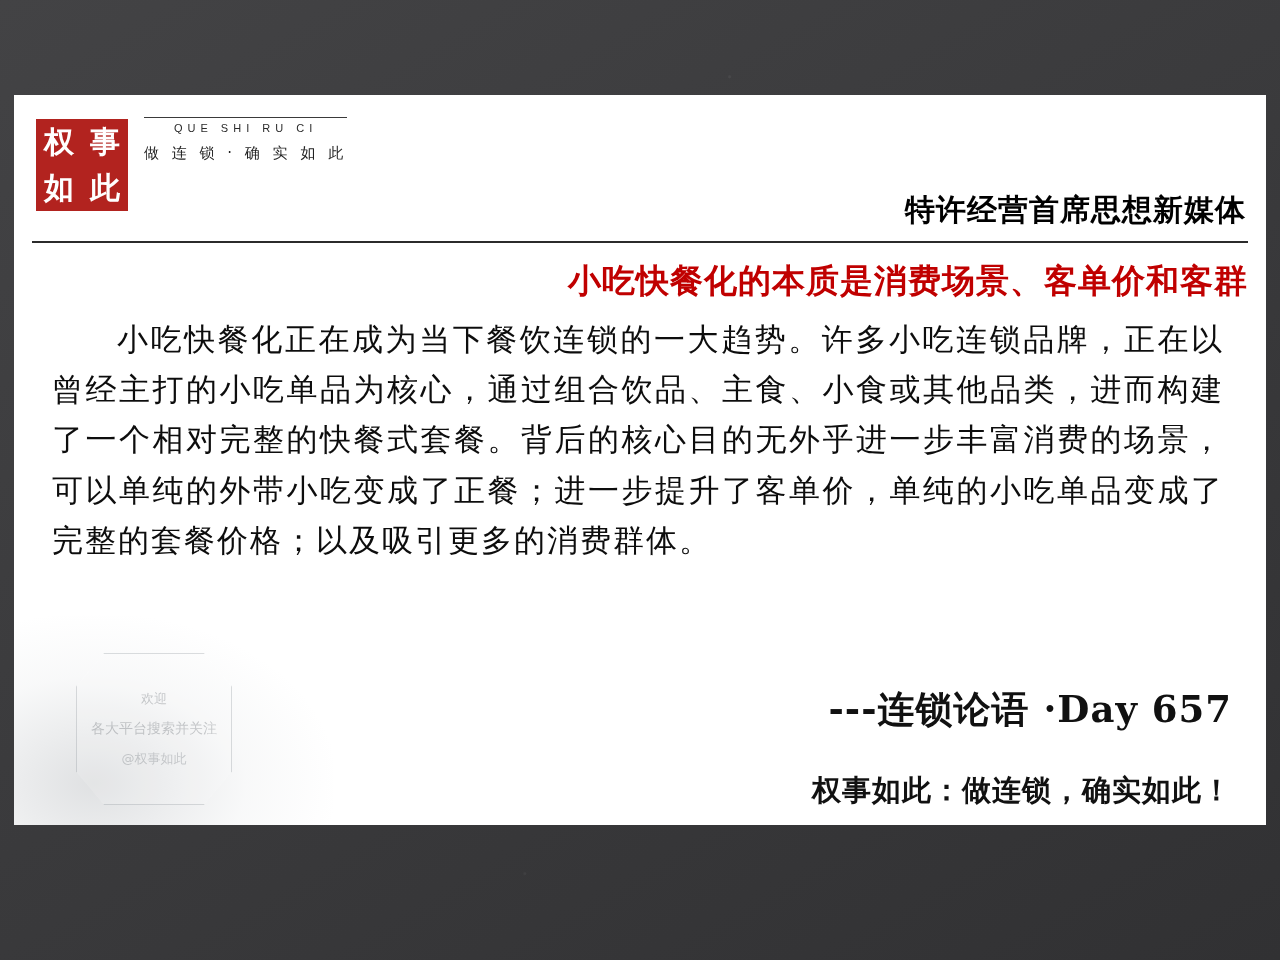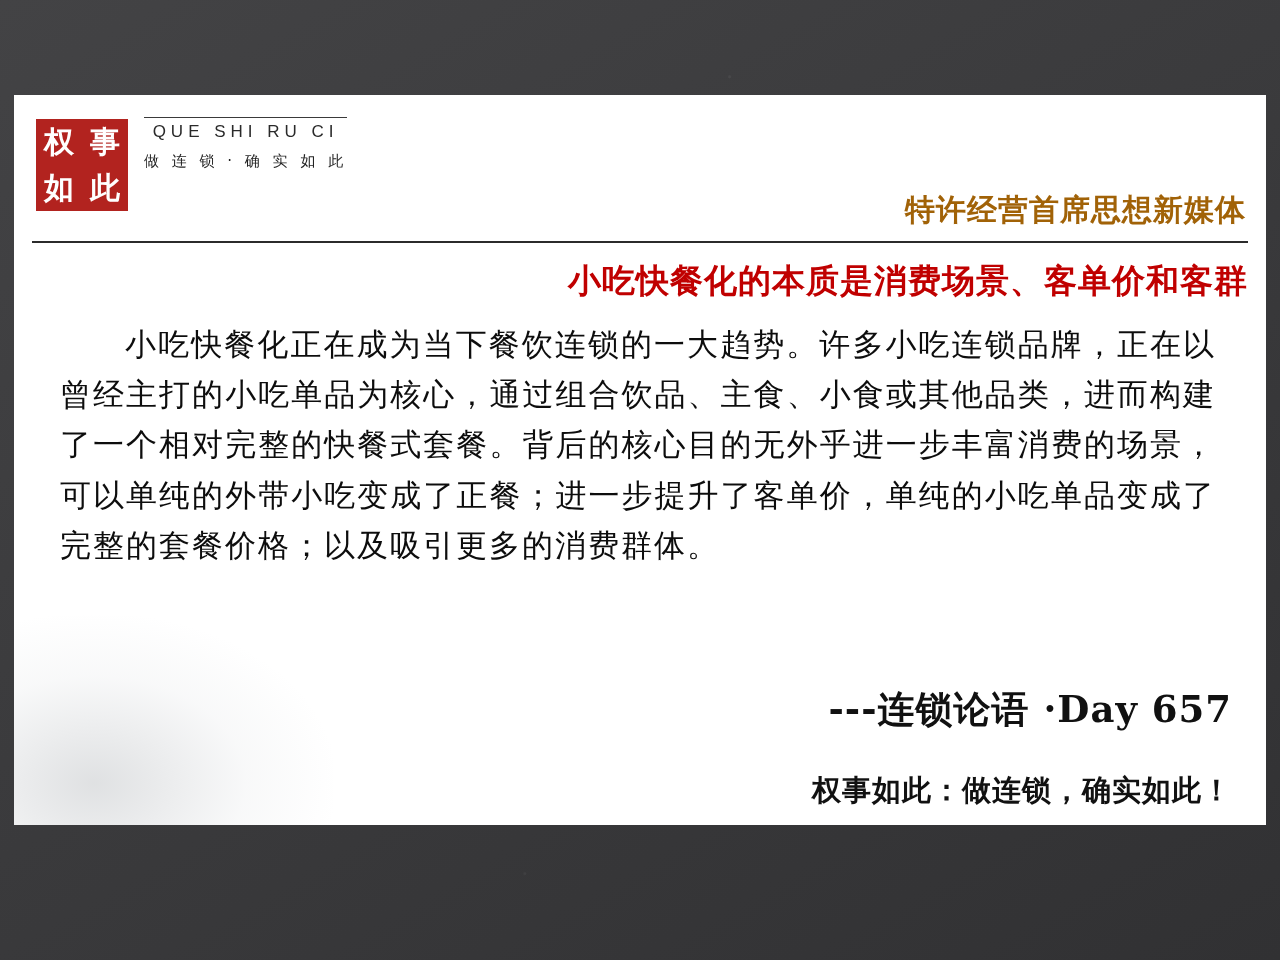--- a/index.html
+++ b/index.html
@@ -80,21 +80,21 @@
   }
   .brand-name {
     font-family: "DejaVu Serif", serif;
     font-weight: bold;
     font-size: 50px;
     line-height: 1.05;
     color: #1a1a1a;
     letter-spacing: 2px;
   }
   .brand-pinyin {
-    font-size: 17px;
+    font-size: 11px;
     letter-spacing: 5px;
     color: #2a2a2a;
     border-top: 1px solid #3a3a3a;
     padding-top: 4px;
     margin-top: 2px;
     text-align: center;
   }
   .brand-slogan {
     margin-top: 10px;
     font-size: 15px;
@@ -103,21 +103,21 @@
     font-family: "DejaVu Sans", sans-serif;
     text-align: left;
   }
   .header-tagline {
     position: absolute;
     right: 2px;
     bottom: 10px;
     font-family: "DejaVu Serif", serif;
     font-weight: bold;
     font-size: 30px;
-    color: #a16207;
+    color: #000000;
     letter-spacing: 1px;
   }
 
   
   .doc-title {
     margin: 16px 18px 0 18px;
     text-align: right;
     color: #c00000;
     font-family: "DejaVu Sans", sans-serif;
     font-weight: bold;
@@ -128,21 +128,21 @@
   
   .body-text {
     margin: 10px 34px 0 30px;
     font-family: "DejaVu Sans", sans-serif;
     font-size: 31px;
     line-height: 1.62;
     color: #0d0d0d;
     text-align: justify;
     letter-spacing: 2px;
   }
-  .body-text p { margin: 16px; text-indent: 2.1em; font-family: Liberation Serif, serif; }
+  .body-text p { margin: 8px; text-indent: 2.1em; }
 
   
   .sign-block {
     position: absolute;
     right: 34px;
     bottom: 14px;
     text-align: right;
   }
   .sign-day {
     font-family: "DejaVu Serif", serif;
@@ -230,19 +230,27 @@
   </div>
 
   <div class="doc-title">小吃快餐化的本质是消费场景、客单价和客群</div>
 
   <div class="body-text">
     <p>小吃快餐化正在成为当下餐饮连锁的一大趋势。许多小吃连锁品牌，正在以曾经主打的小吃单品为核心，通过组合饮品、主食、小食或其他品类，进而构建了一个相对完整的快餐式套餐。背后的核心目的无外乎进一步丰富消费的场景，可以单纯的外带小吃变成了正餐；进一步提升了客单价，单纯的小吃单品变成了完整的套餐价格；以及吸引更多的消费群体。</p>
   </div>
 
   <div class="photo-wash"></div>
 
+  <div class="follow-widget">
+    <div class="follow-hex"></div>
+    <div class="follow-inner">
+      <div class="follow-l1">欢迎</div>
+      <div class="follow-l2">各大平台搜索并关注</div>
+      <div class="follow-l3">@权事如此</div>
+    </div>
+  </div>
 
   <div class="sign-block">
     <div class="sign-day">---连锁论语 ·Day 657</div>
     <div class="sign-motto">权事如此：做连锁，确实如此！</div>
   </div>
 
 </div>
 
 </body></html>

